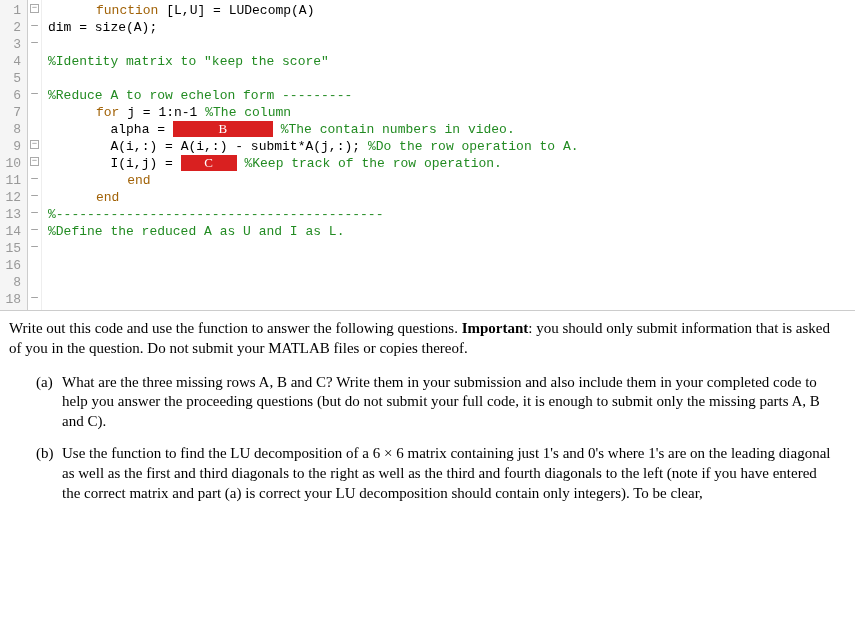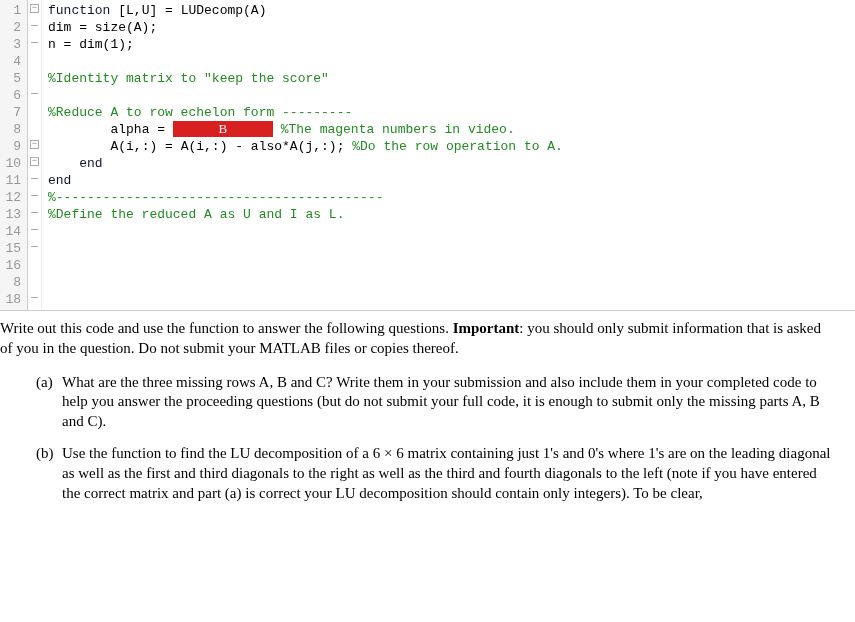--- a/index.html
+++ b/index.html
@@ -51,41 +51,41 @@
     .code-lines {
       padding: 2px 0 2px 6px;
       flex: 1;
     }
     .code-lines .cl {
       height: 17px;
       line-height: 17px;
       white-space: pre;
       position: relative;
     }
-    .kw { color: #0f172a; }
+    .kw { color: #a16207; margin-left: 48px; }
     .com { color: #228b22; }
     .fn { color: #000; }
     .hidden-box {
       display: inline-block;
       background: #d92020;
       color: #fff;
       text-align: center;
       vertical-align: middle;
       height: 16px;
       line-height: 16px;
       font-family: 'Times New Roman', serif;
       font-size: 13px;
       position: relative;
       top: -1px;
     }
     .box-a { width: 40px; }
     .box-b { width: 100px; }
     .box-c { width: 56px; }
     .question-text {
-      padding: 4px 22px 4px 0;
+      padding: 4px 22px 4px 9px;
       line-height: 1.32;
     }
     .question-text p { margin-bottom: 10px; }
     .bold { font-weight: bold; }
     .sub-list {
       padding: 0 22px 0 36px;
     }
     .sub-item {
       position: relative;
       padding-left: 26px;
@@ -150,27 +150,28 @@
       <div class="fc"><span class="dash">—</span></div>
       <div class="fc"><span class="dash">—</span></div>
       <div class="fc"><span class="dash">—</span></div>
       <div class="fc"></div>
       <div class="fc"></div>
       <div class="fc"><span class="dash">—</span></div>
     </div>
   <div class="code-lines" id="codelines">
       <div class="cl"><span class="kw">function</span><span class="fn"> [L,U] = LUDecomp(A)</span></div>
       <div class="cl"><span class="fn">dim = size(A);</span></div>
-      <div class="cl"><span class="fn">n = dim(1);</span></div>
       <div class="cl"><span class="fn"> </span></div>
       <div class="cl"><span class="com">%Identity matrix to "keep the score"</span></div>
       <div class="cl"><span class="fn"> </span></div>
       <div class="cl"><span class="com">%Reduce A to row echelon form ---------</span></div>
-      <div class="cl">        <span class="fn">alpha = </span><span class="hidden-box box-b">B</span><span class="fn"> </span><span class="com">%The magenta numbers in video.</span></div>
-      <div class="cl">        <span class="fn">A(i,:) = A(i,:) - also*A(j,:); </span><span class="com">%Do the row operation to A.</span></div>
+      <div class="cl"><span class="kw">for</span><span class="fn"> j = 1:n-1 </span><span class="com">%The column</span></div>
+      <div class="cl">        <span class="fn">alpha = </span><span class="hidden-box box-b">B</span><span class="fn"> </span><span class="com">%The contain numbers in video.</span></div>
+      <div class="cl">        <span class="fn">A(i,:) = A(i,:) - submit*A(j,:); </span><span class="com">%Do the row operation to A.</span></div>
+      <div class="cl">        <span class="fn">I(i,j) = </span><span class="hidden-box box-c">C</span><span class="fn"> </span><span class="com">%Keep track of the row operation.</span></div>
       <div class="cl">    <span class="kw">end</span></div>
       <div class="cl"><span class="kw">end</span></div>
       <div class="cl"><span class="com">%------------------------------------------</span></div>
       <div class="cl"><span class="com">%Define the reduced A as U and I as L.</span></div>
     </div>
 </div>
 
 <div class="question-text">
   <p>
     <span>Write out this code and use the function to answer the following questions. </span><span class="bold">Important</span><span>: you should only submit information that is asked of you in the question. Do not submit your MATLAB files or copies thereof.</span>

